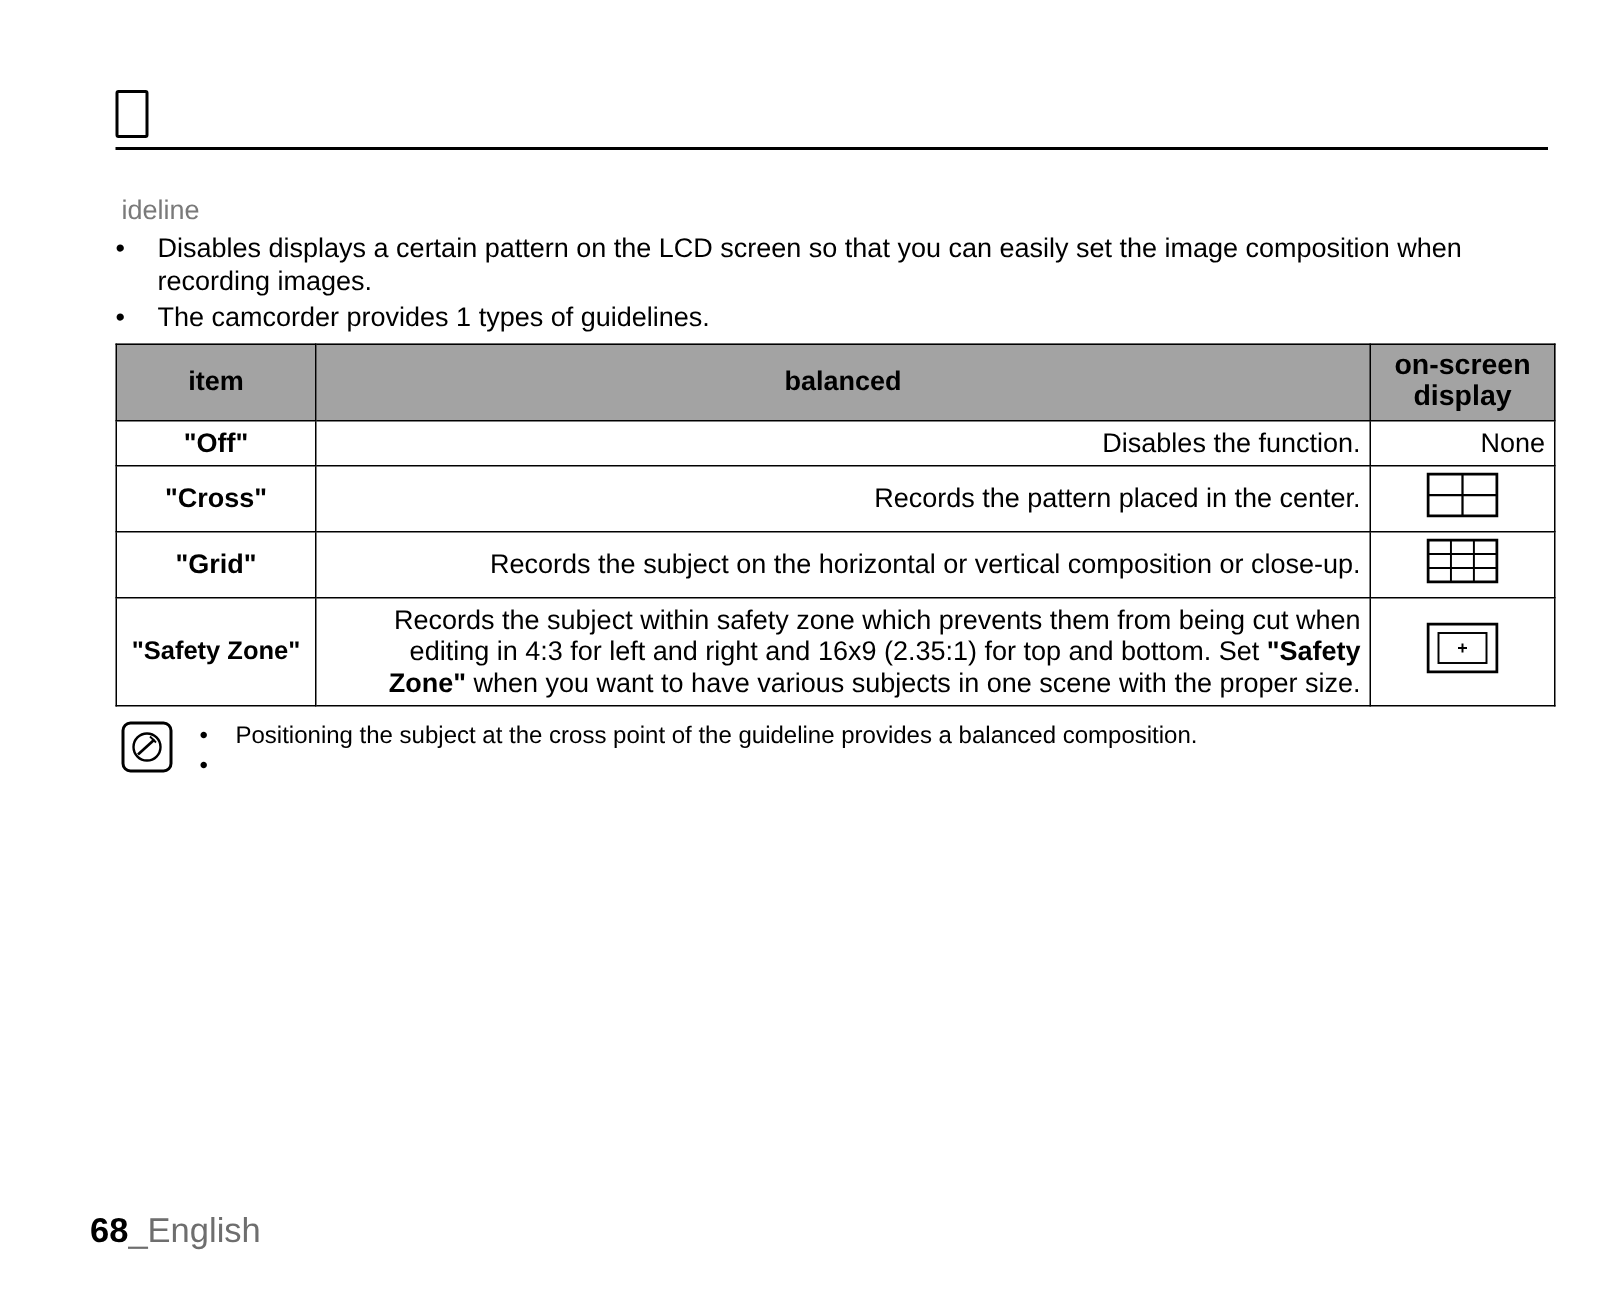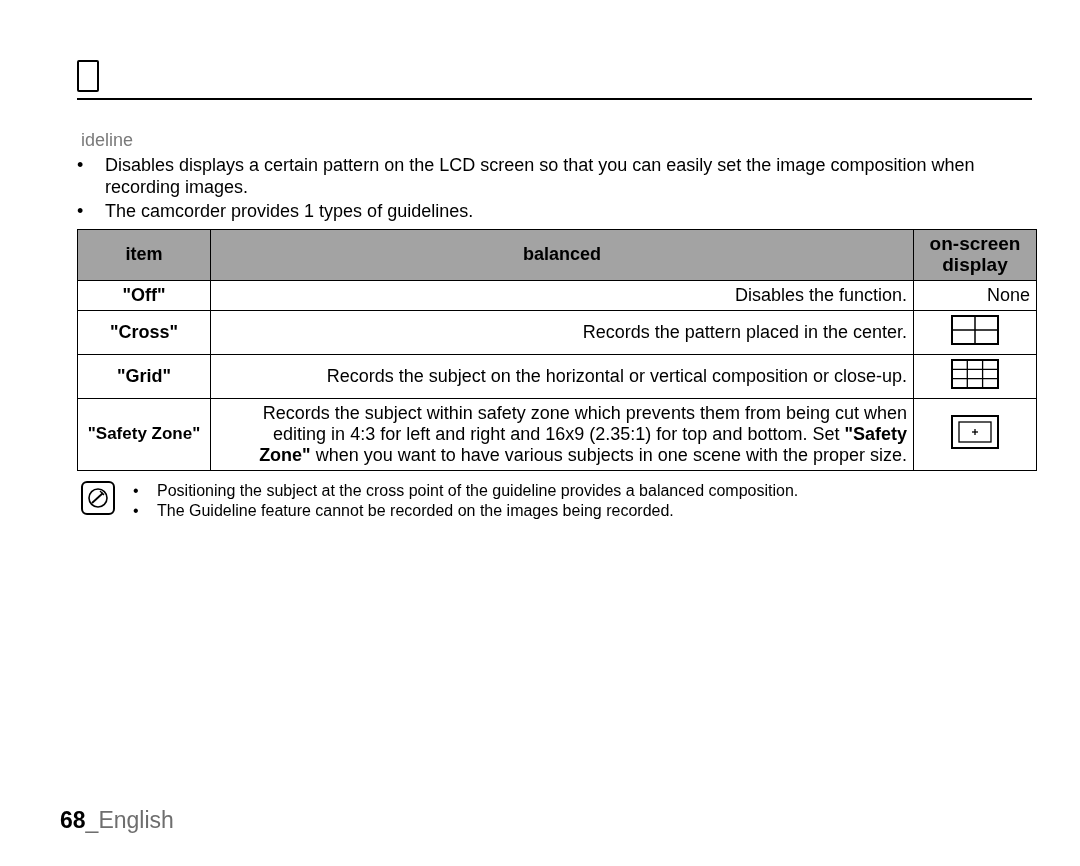--- a/index.html
+++ b/index.html
@@ -199,21 +199,20 @@
         <path d="M13 4 L17 8" stroke="#000" stroke-width="1.2" fill="none"></path>
       </svg>
     </div>
     <ul class="note-list">
       <li>
         <span class="note-bullet">•</span>
         <span>Positioning the subject at the cross point of the guideline provides a balanced composition.</span>
       </li>
       <li>
         <span class="note-bullet">•</span>
-        <span>The Guideline feature cannot be recorded on the images being recorded.</span>
       </li>
     </ul>
   </div>
 
 </div>
 
 <div class="footer">
   <span class="pn">68</span><span class="lang">_</span><span class="lang">English</span>
 </div>
 

